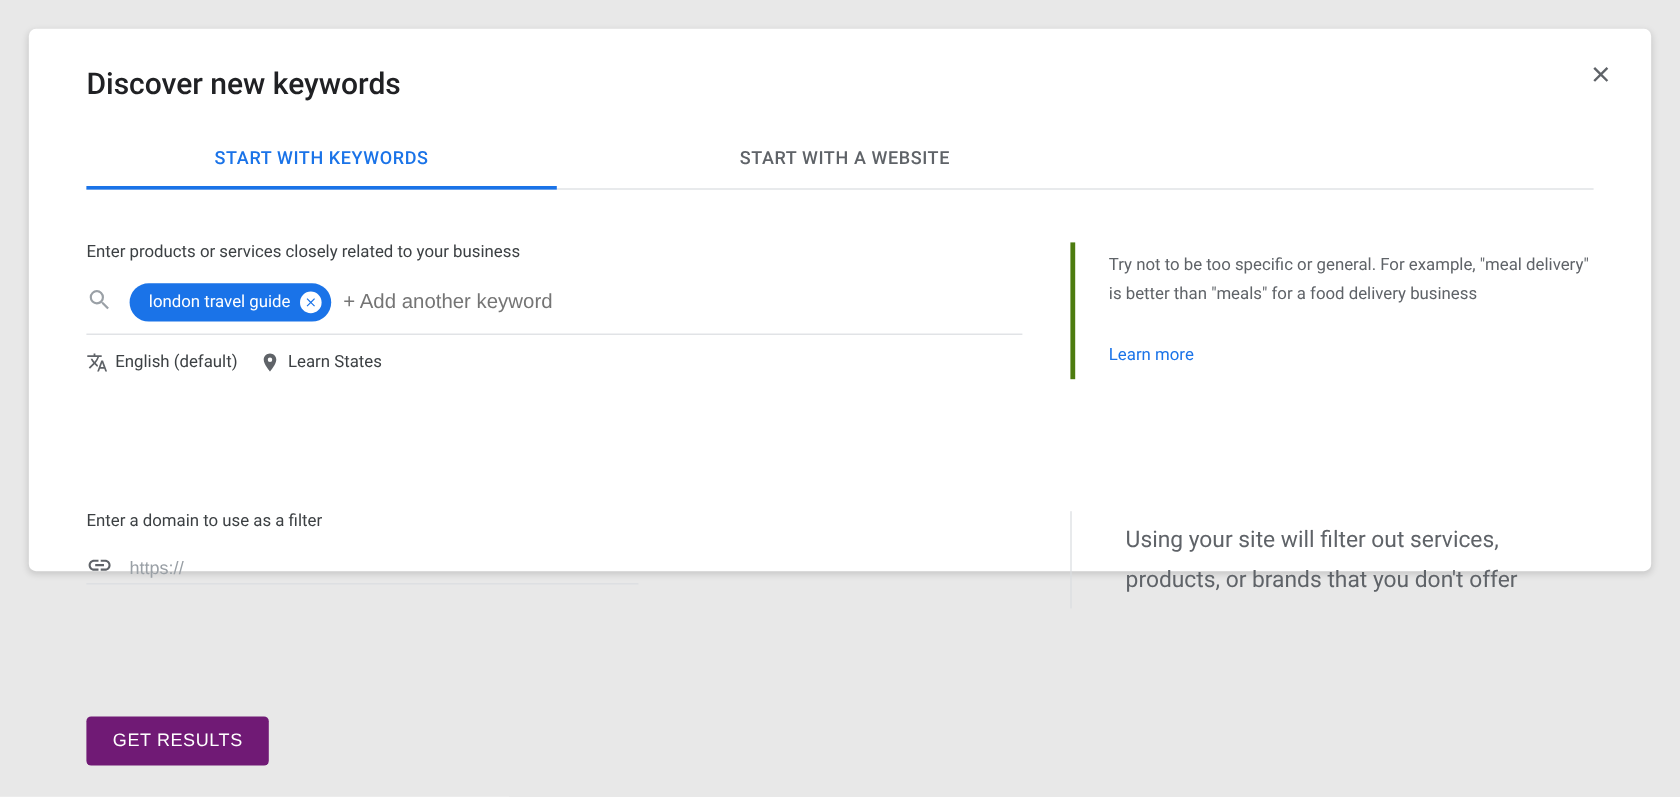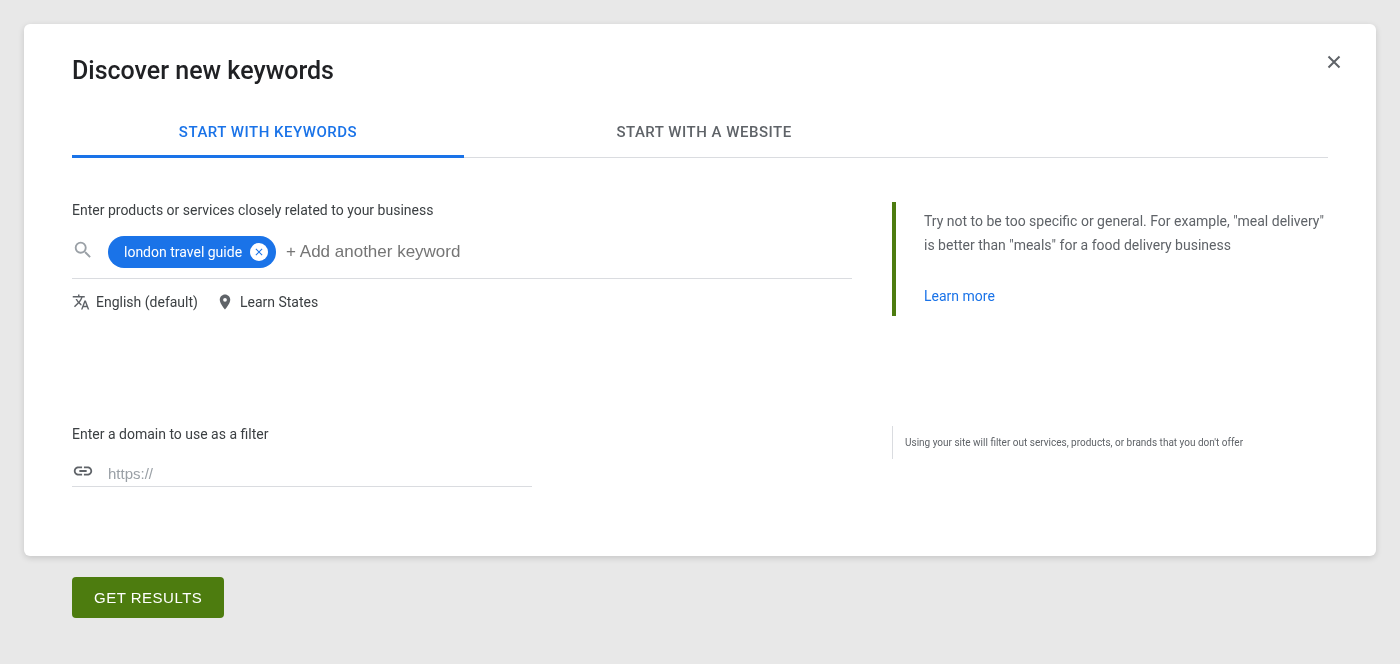--- a/index.html
+++ b/index.html
@@ -13,21 +13,21 @@
       padding: 24px;
       width: 1400px;
       height: 664px;
     }
     .card {
       background: #fff;
       border-radius: 6px;
       box-shadow: 0 2px 6px rgba(0,0,0,0.15);
       padding: 32px 48px 32px 48px;
       position: relative;
-      height: 532px;
+      height: 452px;
     }
     .close-btn {
       position: absolute;
       top: 24px;
       right: 28px;
       width: 28px;
       height: 28px;
       cursor: pointer;
       color: #5f6368;
       display: flex;
@@ -198,30 +198,30 @@
       font-size: 15px;
       color: #9aa0a6;
       flex: 1;
       background: transparent;
     }
     .domain-input::placeholder {
       color: #9aa0a6;
     }
     .hint-box2 {
       border-left: 1px solid #dadce0;
-      padding-left: 12px;
-      font-size: 10px;
+      padding-left: 45px;
+      font-size: 19px;
       color: #5f6368;
       line-height: 1.7;
       padding-top: 8px;
       padding-bottom: 8px;
     }
     .submit-btn {
       margin-top: 90px;
-      background: #4d7c0f;
+      background: #701a75;
       color: #fff;
       border: none;
       padding: 12px 22px;
       font-size: 15px;
       font-weight: 500;
       letter-spacing: 0.5px;
       border-radius: 4px;
       cursor: pointer;
     }
   </style>

